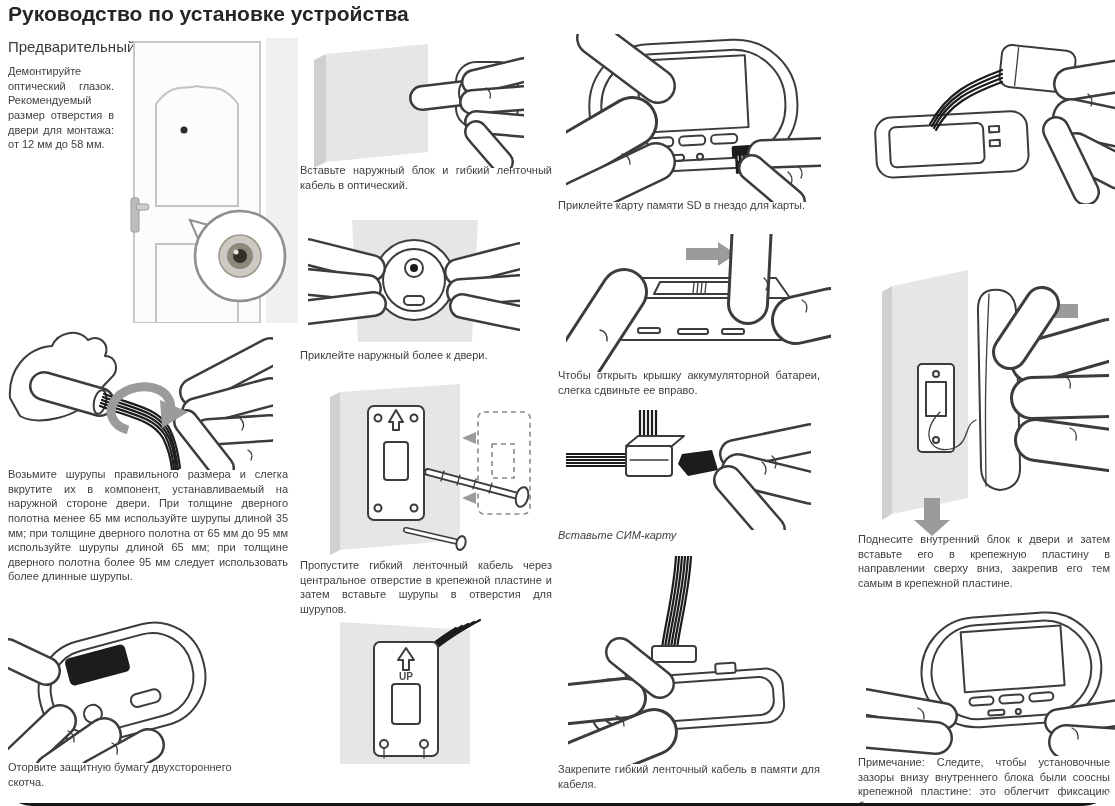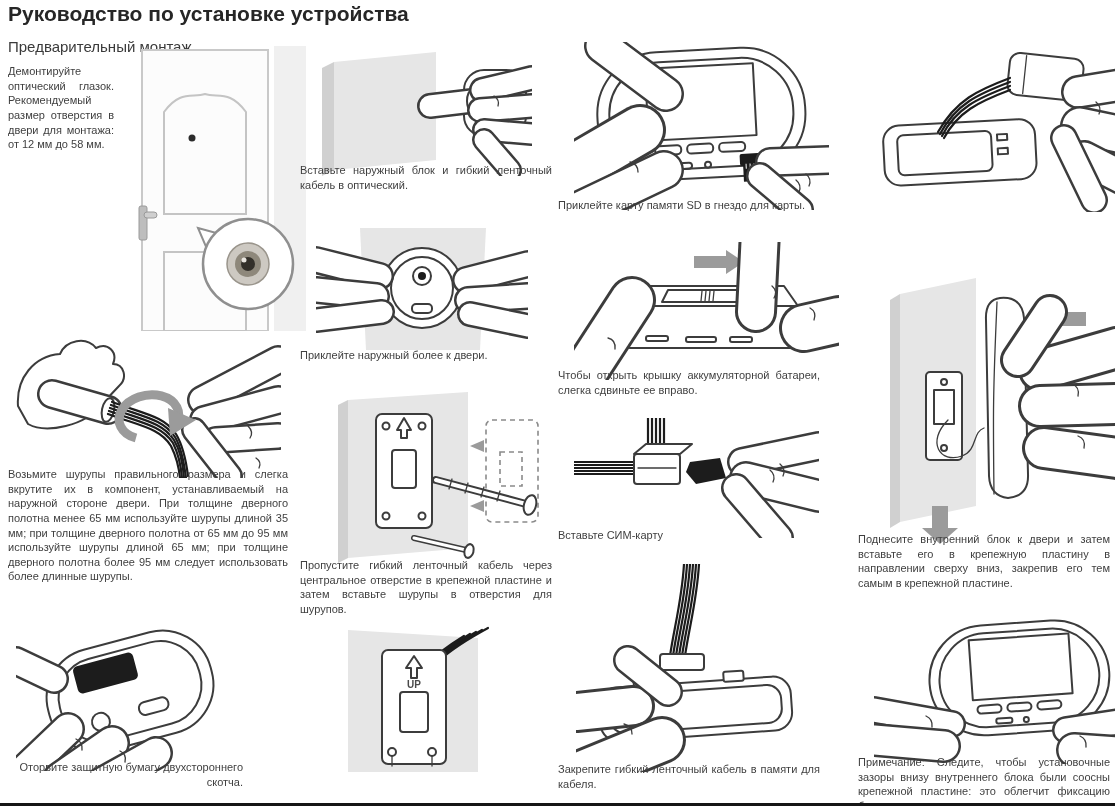--- a/index.html
+++ b/index.html
@@ -1,22 +1,22 @@
 <!DOCTYPE html>
 <html lang="ru"><head>
 <meta charset="utf-8">
 <style>
   html,body{margin:0;padding:0;background:#fff;}
   .page{position:relative;width:1115px;height:806px;background:#fff;overflow:hidden;
-        font-family:"Liberation Sans",sans-serif;color:#3f3f3f;}
+        font-family:"Liberation Sans",sans-serif;color:#3f3f3f;border-radius:32px;}
   .title{position:absolute;left:8px;top:2px;margin:0;font-size:21px;font-weight:bold;color:#262626;}
   .subtitle{position:absolute;left:8px;top:38px;font-size:15px;color:#3a3a3a;}
   .cap{position:absolute;margin:0;font-size:11px;line-height:1.33;color:#3f3f3f;text-align:justify;}
   .cap.single{text-align:left;}
-  figure{position:absolute;margin:16px;padding:0;}
+  figure{position:absolute;margin:8px;padding:0;}
   figure svg{display:block;width:100%;height:100%;}
   .botline{position:absolute;left:0;bottom:0;width:1115px;height:3px;background:#161616;}
   
   .k{fill:none;stroke:#3c3c3c;stroke-width:2;stroke-linecap:round;stroke-linejoin:round;}
   .kt{fill:none;stroke:#3c3c3c;stroke-width:1.3;stroke-linecap:round;}
   .w{fill:#fff;stroke:#3c3c3c;stroke-width:2;stroke-linejoin:round;}
   .g{fill:#e6e6e6;}
   .gd{fill:#d0d0d0;}
   .a{fill:#9b9b9b;}
   .b{fill:#1c1c1c;}
@@ -109,21 +109,21 @@
         <line class="hd" x1="44" y1="178" x2="96" y2="142" stroke-width="36"></line>
           <line class="hw" x1="44" y1="178" x2="96" y2="142" stroke-width="31"></line>
         <line class="hd" x1="86" y1="182" x2="140" y2="152" stroke-width="34"></line>
           <line class="hw" x1="86" y1="182" x2="140" y2="152" stroke-width="29"></line>
         <path class="kt" d="M60,138 q7,3 6,11"></path>
           <path class="kt" d="M104,150 q7,3 5,11"></path>
       </g>
     </svg>
   </figure>
 
-  <p class="cap single" style="left:8px;top:760px;width:235px;text-align:right;">Оторвите защитную бумагу двухстороннего скотча.</p>
+  <p class="cap single" style="left:8px;top:760px;width:235px;">Оторвите защитную бумагу двухстороннего скотча.</p>
 
   <figure style="left:298px;top:28px;width:218px;height:132px;">
     <svg viewBox="0 0 218 132">
       <polygon class="gd" points="8,24 20,18 20,126 8,132"></polygon>
       <polygon class="g" points="20,18 122,8 122,116 20,126"></polygon>
       <ellipse cx="116" cy="62" rx="6" ry="10" fill="#c6c6c6"></ellipse>
       <rect class="w" x="150" y="26" width="62" height="66" rx="20"></rect>
       <line class="hd" x1="116" y1="62" x2="158" y2="57" stroke-width="26"></line>
       <line class="hw" x1="116" y1="62" x2="158" y2="57" stroke-width="21"></line>
       <ellipse class="k" cx="158" cy="57" rx="5" ry="11"></ellipse>
@@ -338,21 +338,21 @@
         <line class="hd" x1="245" y1="78" x2="172" y2="60" stroke-width="34"></line>
           <line class="hw" x1="245" y1="78" x2="172" y2="60" stroke-width="29"></line>
         <line class="hd" x1="205" y1="120" x2="162" y2="70" stroke-width="30"></line>
           <line class="hw" x1="205" y1="120" x2="162" y2="70" stroke-width="25"></line>
         <path class="kt" d="M196,52 q6,5 3,12"></path>
           <path class="kt" d="M206,46 q6,5 3,12"></path>
       </g>
     </svg>
   </figure>
 
-  <p class="cap single" style="left:558px;top:528px;width:262px;">Вставьте СИМ-карту</p>
+  <p class="cap single" style="left:558px;top:528px;width:262px;font-style:italic;">Вставьте СИМ-карту</p>
 
   <figure style="left:560px;top:548px;width:235px;height:208px;">
     <svg viewBox="0 0 235 208">
       <g>
         <path class="rb" d="M108,0 C106,36 98,64 94,92"></path>
         <path class="rb" d="M111,0 C109,36 101,64 97,92"></path>
         <path class="rb" d="M114,0 C112,36 104,64 100,92"></path>
         <path class="rb" d="M117,0 C115,36 107,64 103,92"></path>
         <path class="rb" d="M120,0 C118,36 110,64 106,92"></path>
         <path class="rb" d="M123,0 C121,36 113,64 109,92"></path>

